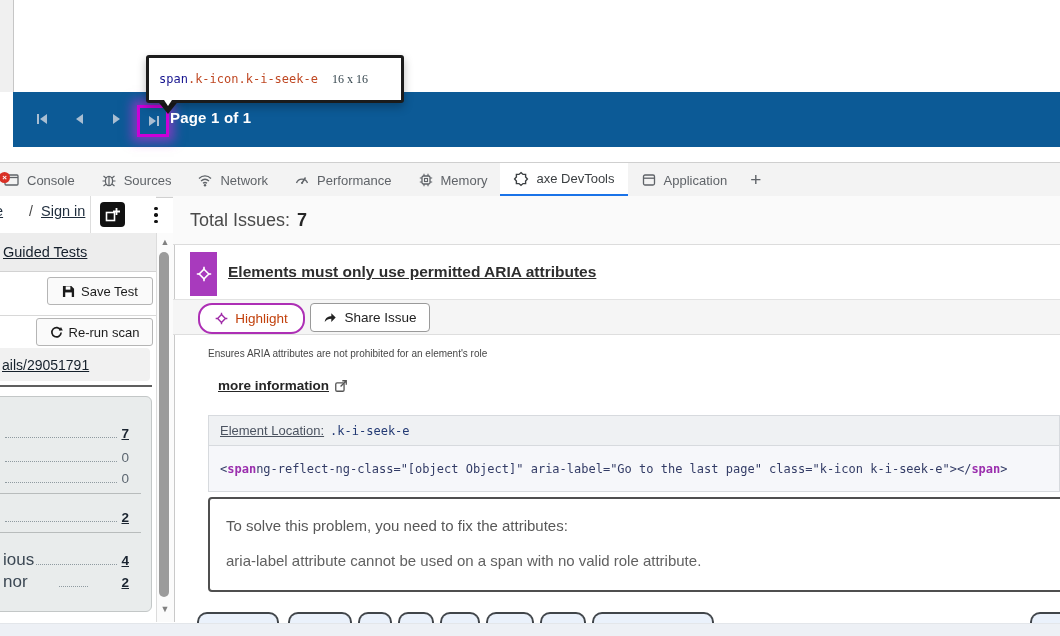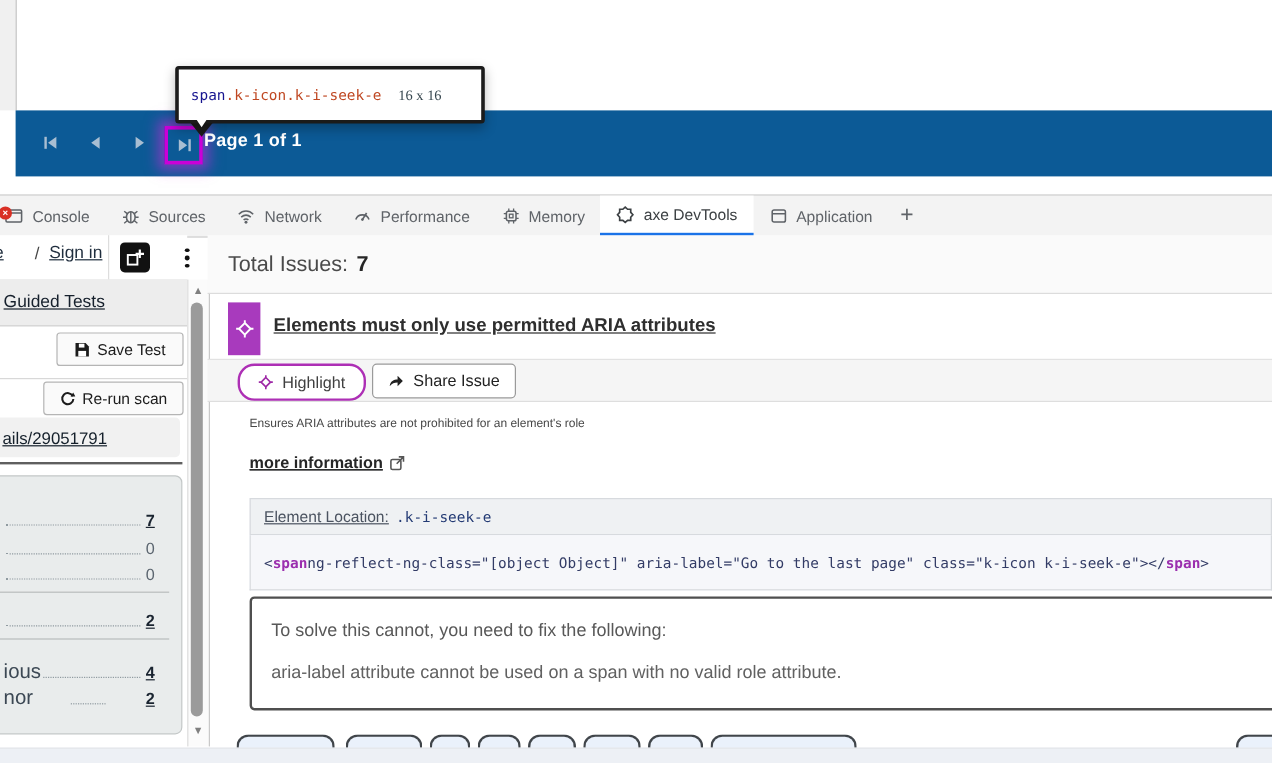--- a/index.html
+++ b/index.html
@@ -63,25 +63,25 @@
 
   
   .mhead{left:173px;top:196px;width:887px;height:48px;background:#fafafa;border-bottom:1px solid #dcdcdc;display:flex;align-items:center;}
   .mhead .t1{margin-left:17px;font-size:18px;color:#4a4a4a;}
   .mhead .t2{margin-left:7px;font-size:18px;font-weight:bold;color:#262626;}
   .psq{left:190px;top:252px;width:27px;height:44px;background:#a83abd;display:flex;align-items:center;justify-content:center;}
   .ititle{left:228px;top:263px;font-size:15.5px;font-weight:600;color:#2e2e2e;text-decoration:underline;}
   .trow-border{left:173px;top:299px;width:887px;height:1px;background:#e2e2e2;}
   .btnband{left:173px;top:300px;width:887px;height:34px;background:#f5f5f5;border-bottom:1px solid #dedede;}
   .btn-hl{left:198px;top:303px;width:103px;height:27px;background:#fff;border:2px solid #ad2fb5;border-radius:14px;
-          display:flex;align-items:center;justify-content:center;gap:7px;font-size:13.5px;color:#404040;}
+          display:flex;align-items:center;justify-content:center;gap:7px;font-size:13.5px;color:#c2410c;}
   .btn-share{left:310px;top:303px;width:118px;height:27px;background:#fff;border:1px solid #9a9a9a;border-radius:4px;
           display:flex;align-items:center;justify-content:center;gap:7px;font-size:13.5px;color:#222;}
   .desc{left:208px;top:348px;font-size:10px;color:#474747;}
-  .moreinfo{left:208px;top:378px;display:flex;align-items:center;gap:5px;text-decoration:underline;}
+  .moreinfo{left:218px;top:378px;display:flex;align-items:center;gap:5px;}
   .moreinfo span{font-size:13.5px;font-weight:600;color:#262626;text-decoration:underline;}
   .elhead{left:208px;top:415px;width:852px;height:31px;background:#eff1f3;border:1px solid #d7dade;box-sizing:border-box;
           display:flex;align-items:center;}
   .elhead .l{margin-left:11px;font-size:13px;color:#4b5360;text-decoration:underline;}
   .elhead .s{margin-left:6px;font-size:12px;color:#233a74;}
   .coderow{left:208px;top:446px;width:852px;height:46px;background:#f6f7fa;border:1px solid #d7dade;border-top:none;box-sizing:border-box;
            display:flex;align-items:center;font-size:12px;color:#333c66;white-space:nowrap;overflow:hidden;}
   .coderow .pad{margin-left:11px;}
   .ctag{color:#9b2fae;font-weight:bold;}
   .solvebox{left:208px;top:497px;width:860px;height:95px;background:#fff;border:2px solid #4f4f4f;border-radius:4px;box-sizing:border-box;}
@@ -315,21 +315,21 @@
   <div class="abs coderow mono">
     <span class="pad">&lt;</span>
       <span class="ctag">span</span>
       <span> ng-reflect-ng-class="[object Object]" aria-label="Go to the last page" class="k-icon k-i-seek-e"</span>
       <span>&gt;&lt;/</span>
       <span class="ctag">span</span>
       <span>&gt;</span>
   </div>
 
   <div class="abs solvebox">
-    <div class="s1">To solve this cannot, you need to fix the following:</div>
+    <div class="s1">To solve this problem, you need to fix the attributes:</div>
     <div class="s2">aria-label attribute cannot be used on a span with no valid role attribute.</div>
   </div>
 
   <div class="pill" style="left:197px;width:82px;"></div>
   <div class="pill" style="left:288px;width:64px;"></div>
   <div class="pill" style="left:358px;width:34px;"></div>
   <div class="pill" style="left:398px;width:36px;"></div>
   <div class="pill" style="left:440px;width:40px;"></div>
   <div class="pill" style="left:486px;width:48px;"></div>
   <div class="pill" style="left:540px;width:46px;"></div>

